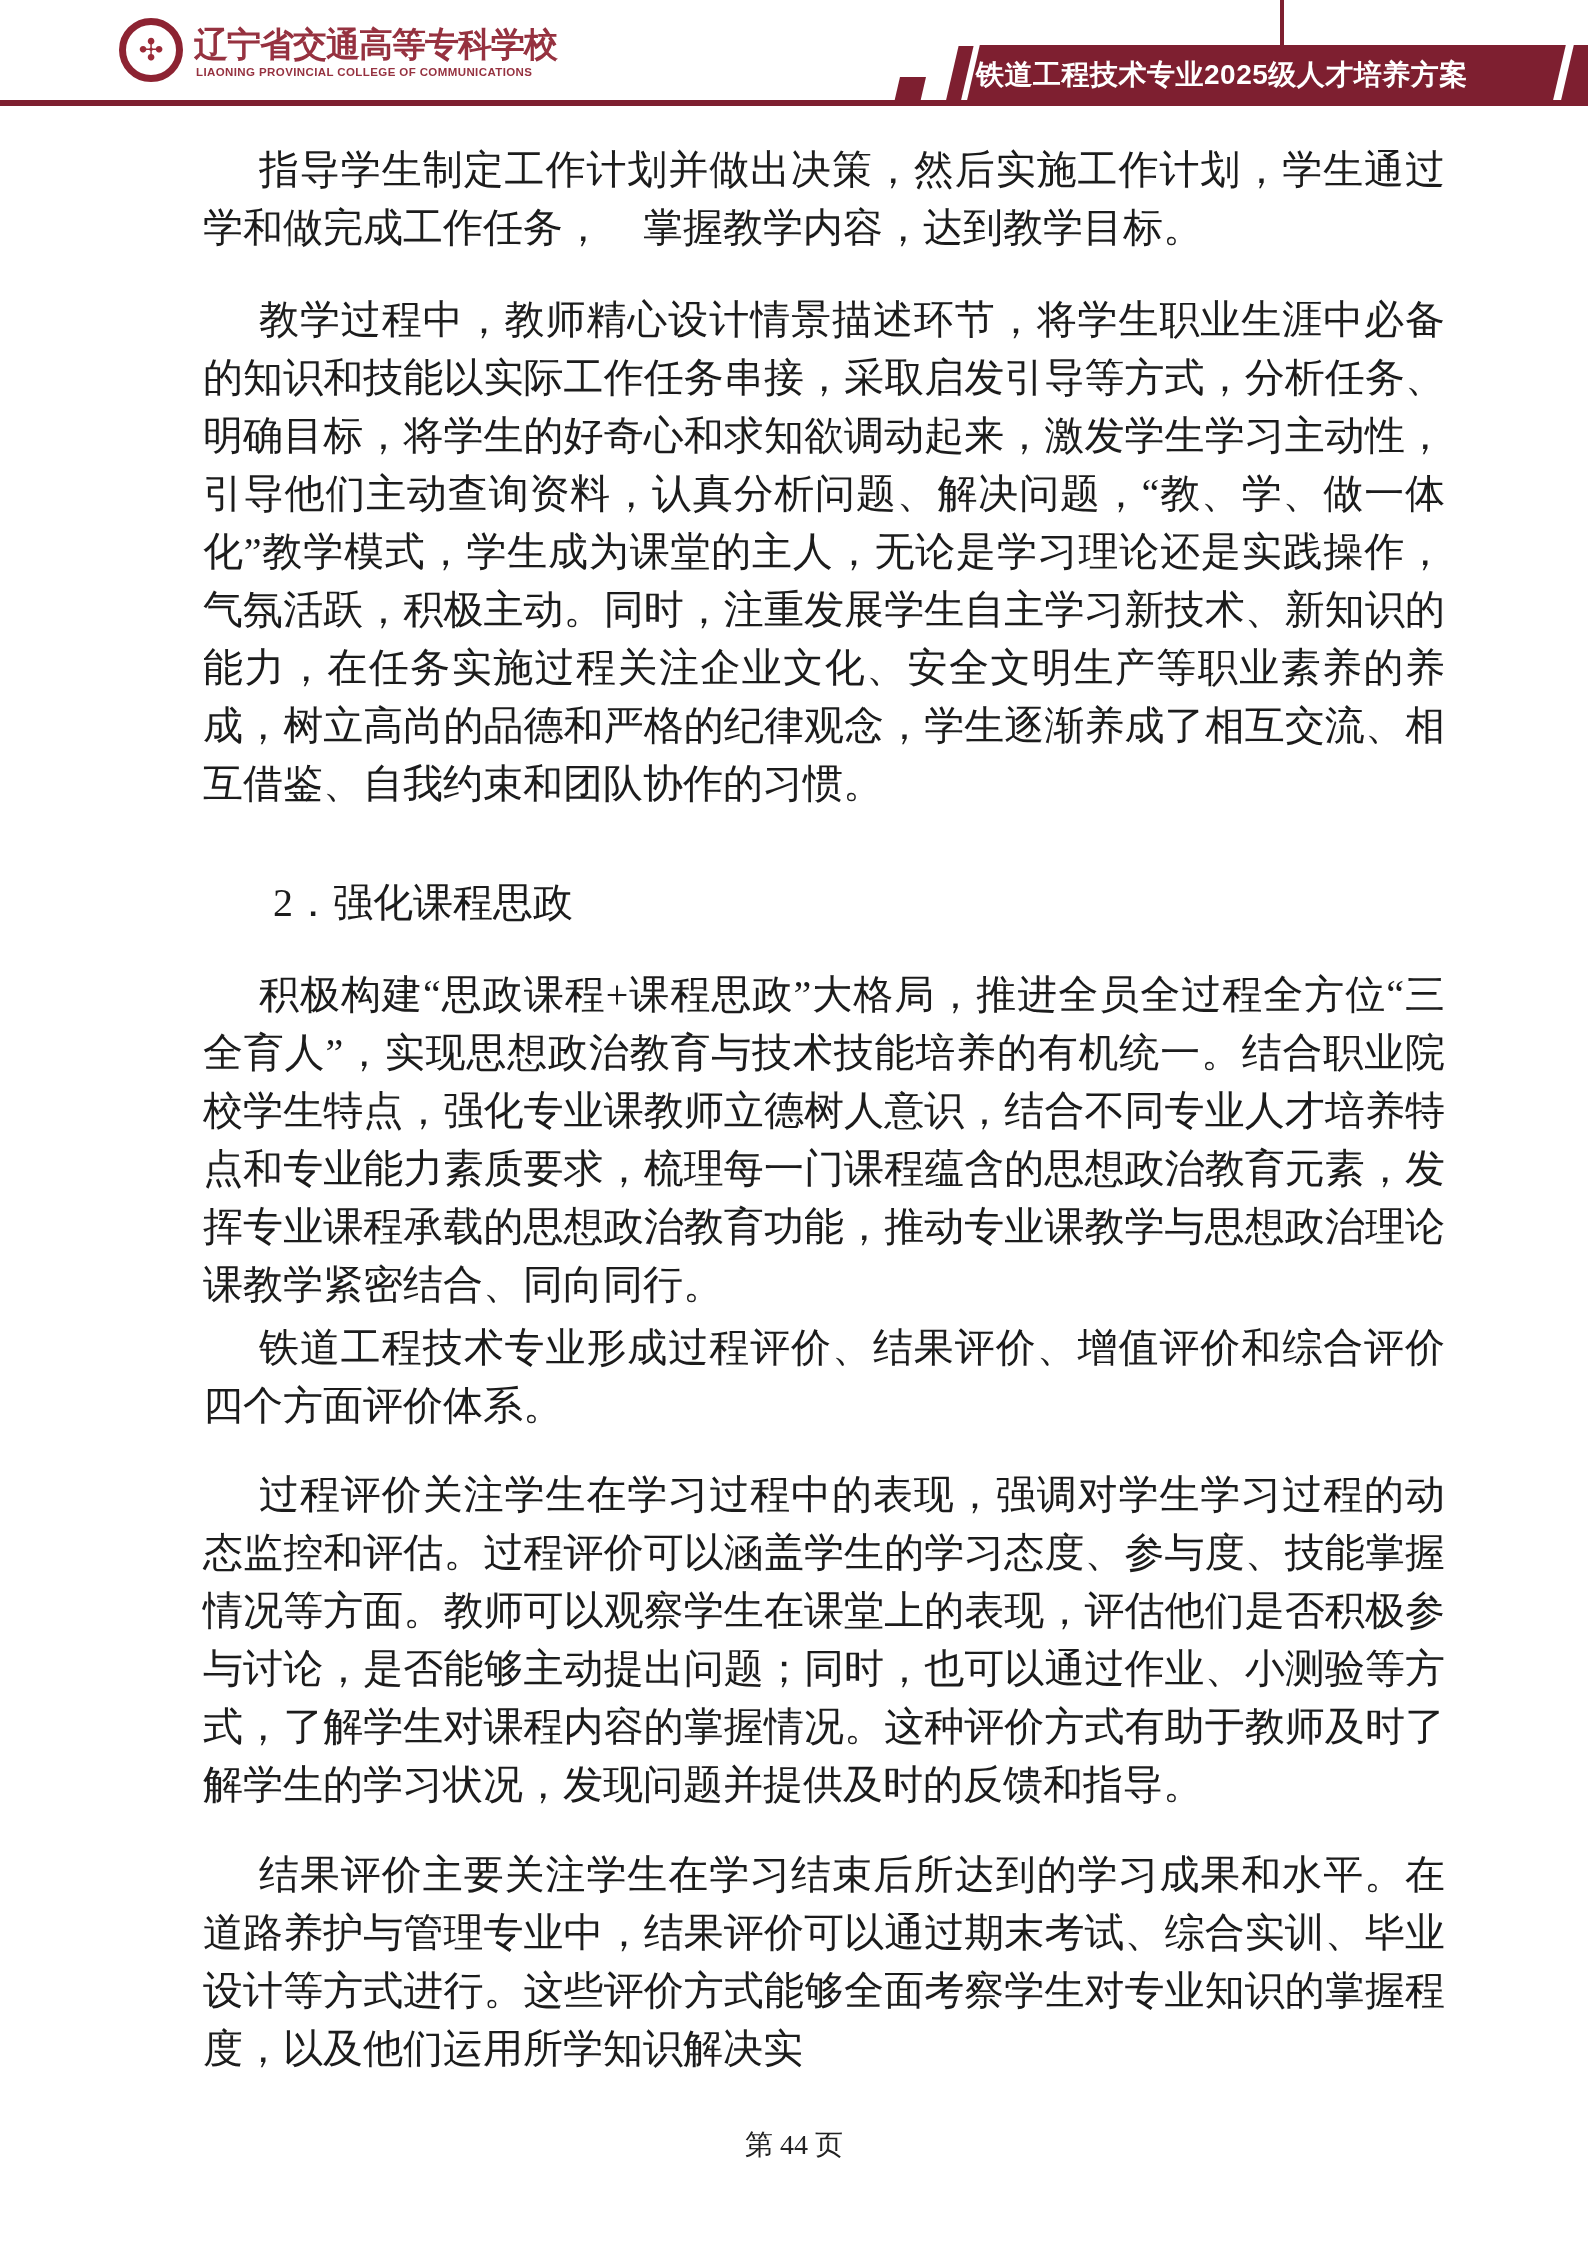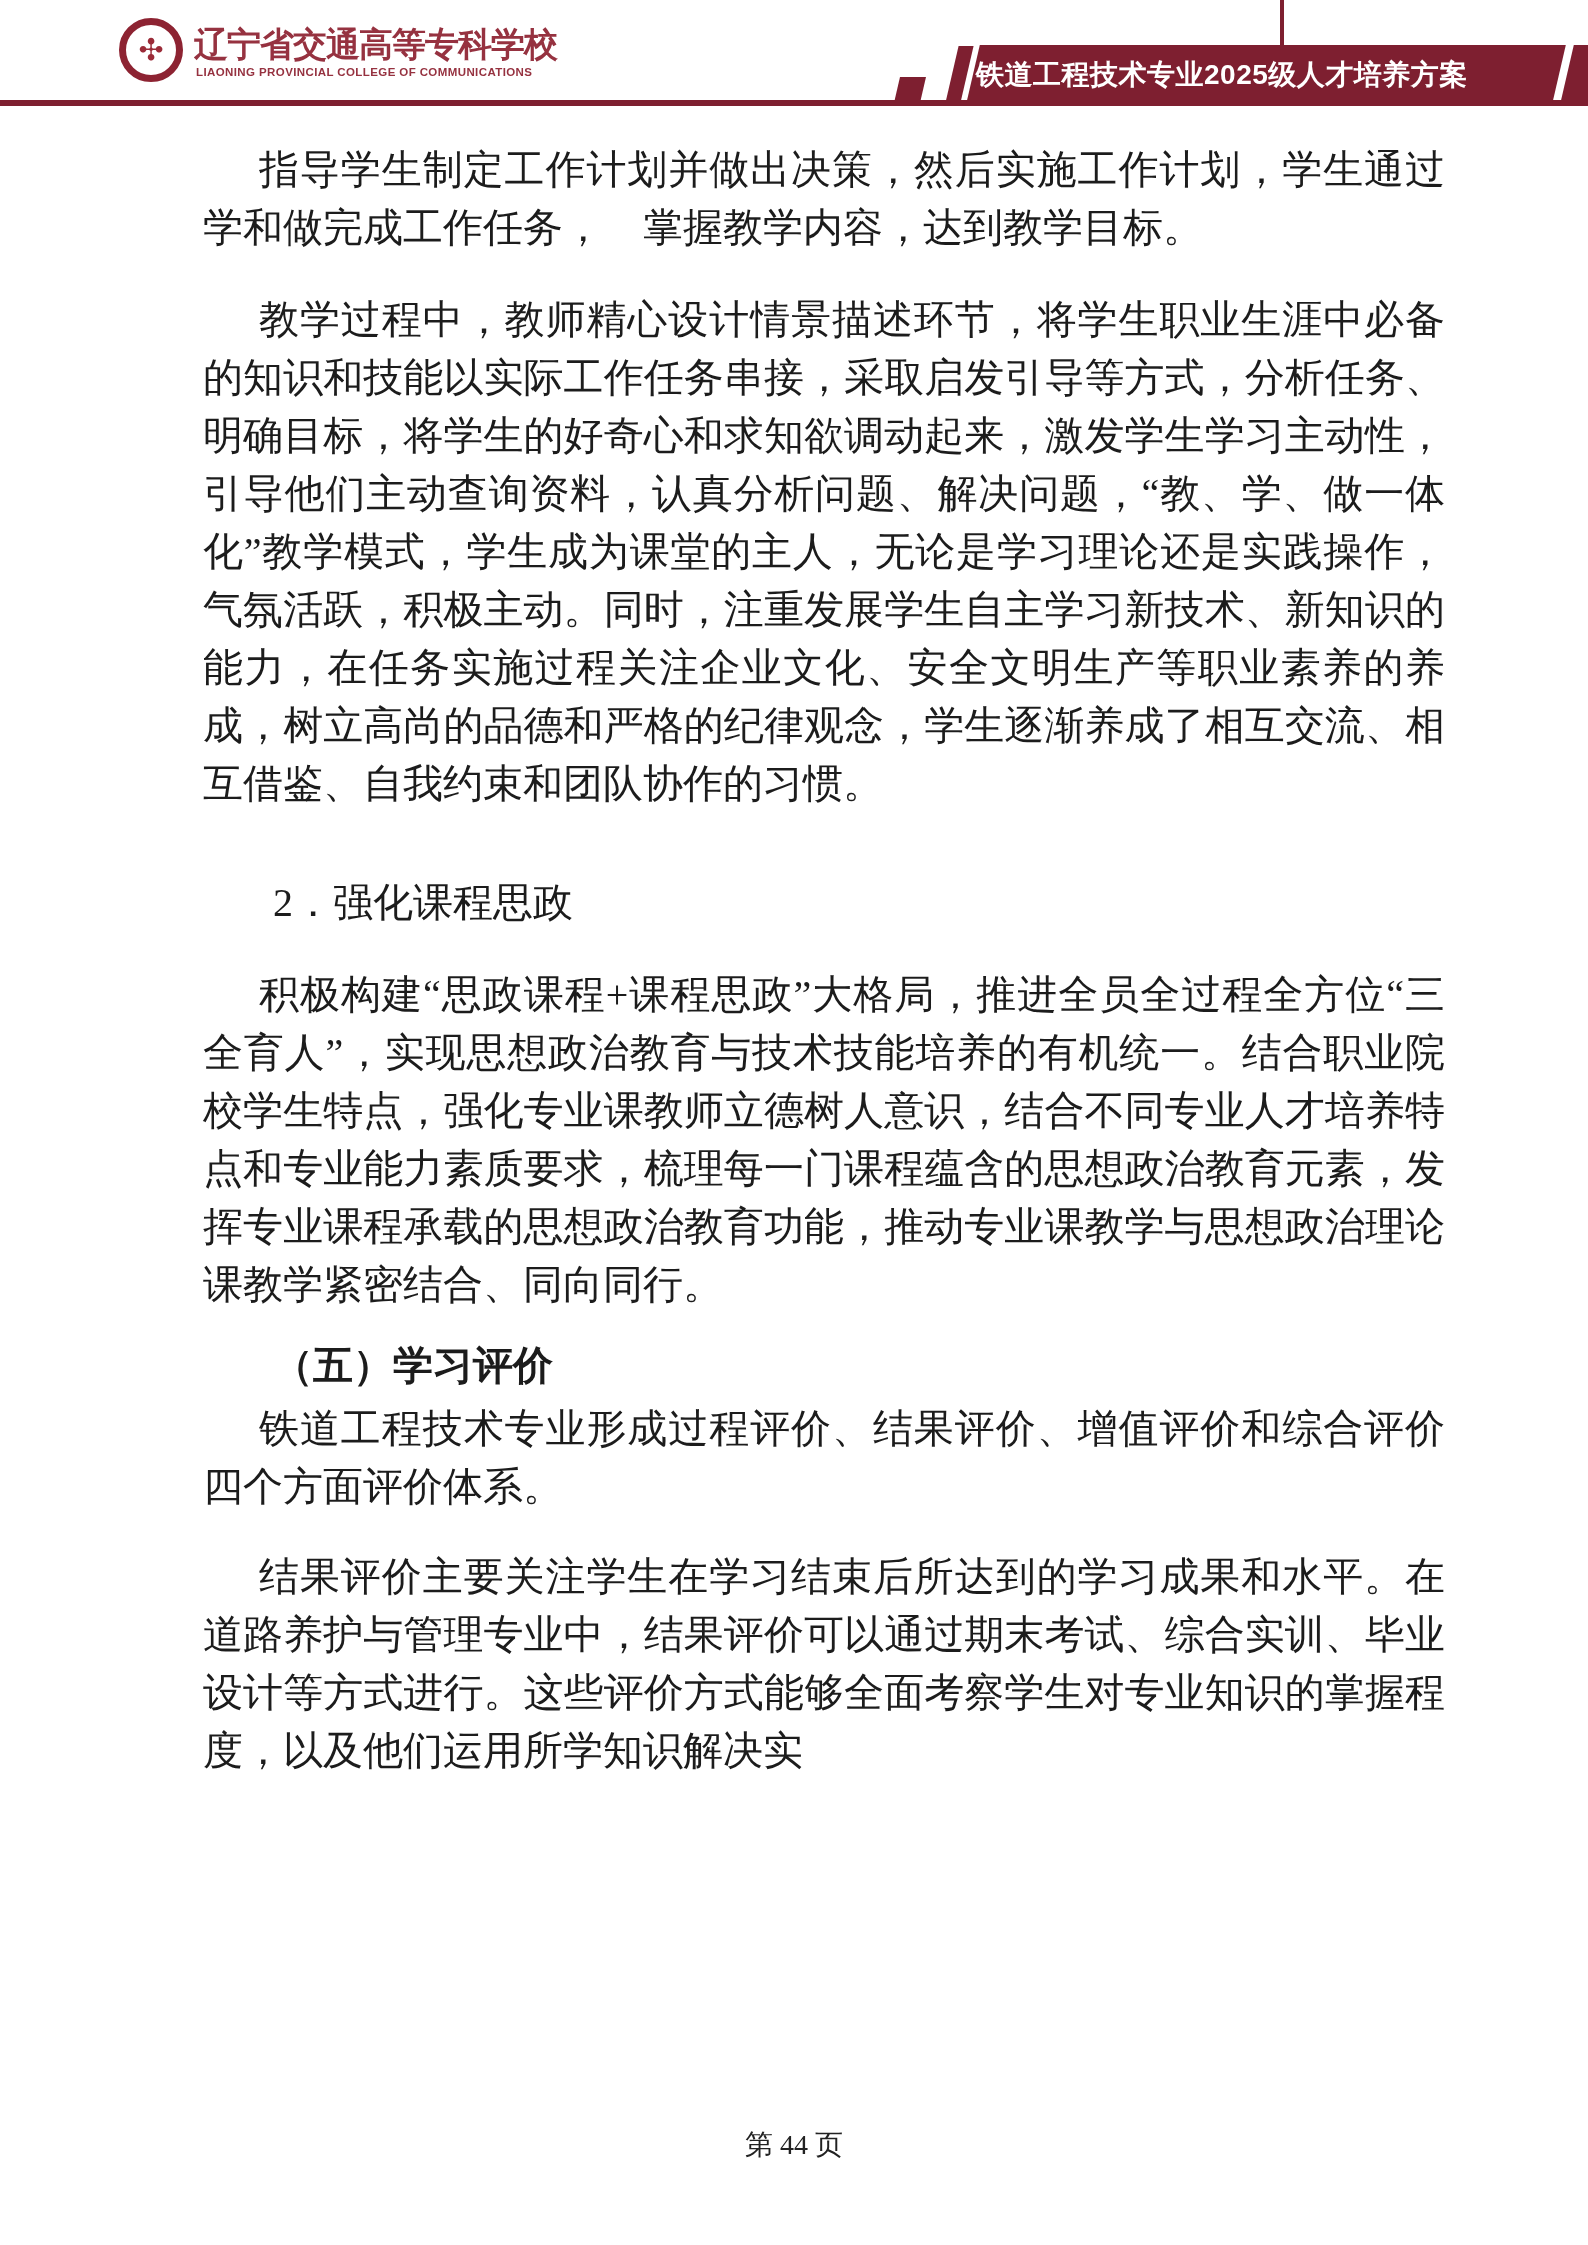--- a/index.html
+++ b/index.html
@@ -97,20 +97,20 @@
   <div class="banner-pieceB"></div>
   <div class="banner-main"></div>
   <div class="banner-cap"></div>
   <div class="banner-title">铁道工程技术专业2025级人才培养方案</div>
 
   <div class="content">
     <p id="p-intro">指导学生制定工作计划并做出决策，然后实施工作计划，学生通过学和做完成工作任务，　掌握教学内容，达到教学目标。</p>
     <p id="p-org">教学过程中，教师精心设计情景描述环节，将学生职业生涯中必备的知识和技能以实际工作任务串接，采取启发引导等方式，分析任务、明确目标，将学生的好奇心和求知欲调动起来，激发学生学习主动性，引导他们主动查询资料，认真分析问题、解决问题，“教、学、做一体化”教学模式，学生成为课堂的主人，无论是学习理论还是实践操作，气氛活跃，积极主动。同时，注重发展学生自主学习新技术、新知识的能力，在任务实施过程关注企业文化、安全文明生产等职业素养的养成，树立高尚的品德和严格的纪律观念，学生逐渐养成了相互交流、相互借鉴、自我约束和团队协作的习惯。</p>
     <p id="h-ideology" class="hd">2．强化课程思政</p>
     <p id="p-ideology">积极构建“思政课程+课程思政”大格局，推进全员全过程全方位“三全育人”，实现思想政治教育与技术技能培养的有机统一。结合职业院校学生特点，强化专业课教师立德树人意识，结合不同专业人才培养特点和专业能力素质要求，梳理每一门课程蕴含的思想政治教育元素，发挥专业课程承载的思想政治教育功能，推动专业课教学与思想政治理论课教学紧密结合、同向同行。</p>
-    <p id="h-eval" class="hd hd-bold">（五）学习评价</p>
     <p id="p-eval-intro">铁道工程技术专业形成过程评价、结果评价、增值评价和综合评价四个方面评价体系。</p>
+    <p id="p-process">过程评价关注学生在学习过程中的表现，强调对学生学习过程的动态监控和评估。过程评价可以涵盖学生的学习态度、参与度、技能掌握情况等方面。教师可以观察学生在课堂上的表现，评估他们是否积极参与讨论，是否能够主动提出问题；同时，也可以通过作业、小测验等方式，了解学生对课程内容的掌握情况。这种评价方式有助于教师及时了解学生的学习状况，发现问题并提供及时的反馈和指导。</p>
     <p id="p-result">结果评价主要关注学生在学习结束后所达到的学习成果和水平。在道路养护与管理专业中，结果评价可以通过期末考试、综合实训、毕业设计等方式进行。这些评价方式能够全面考察学生对专业知识的掌握程度，以及他们运用所学知识解决实</p>
   </div>
 
   <div class="footer">第 44 页</div>
 
 </div>
 
 </body></html>

